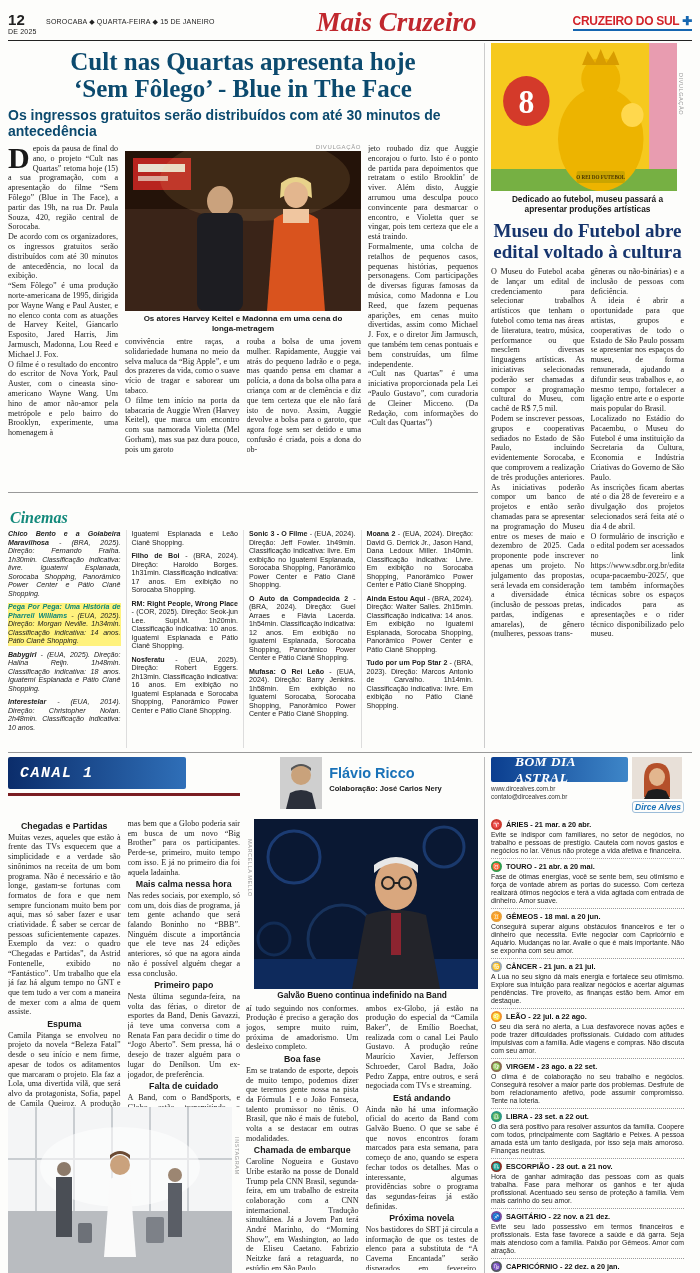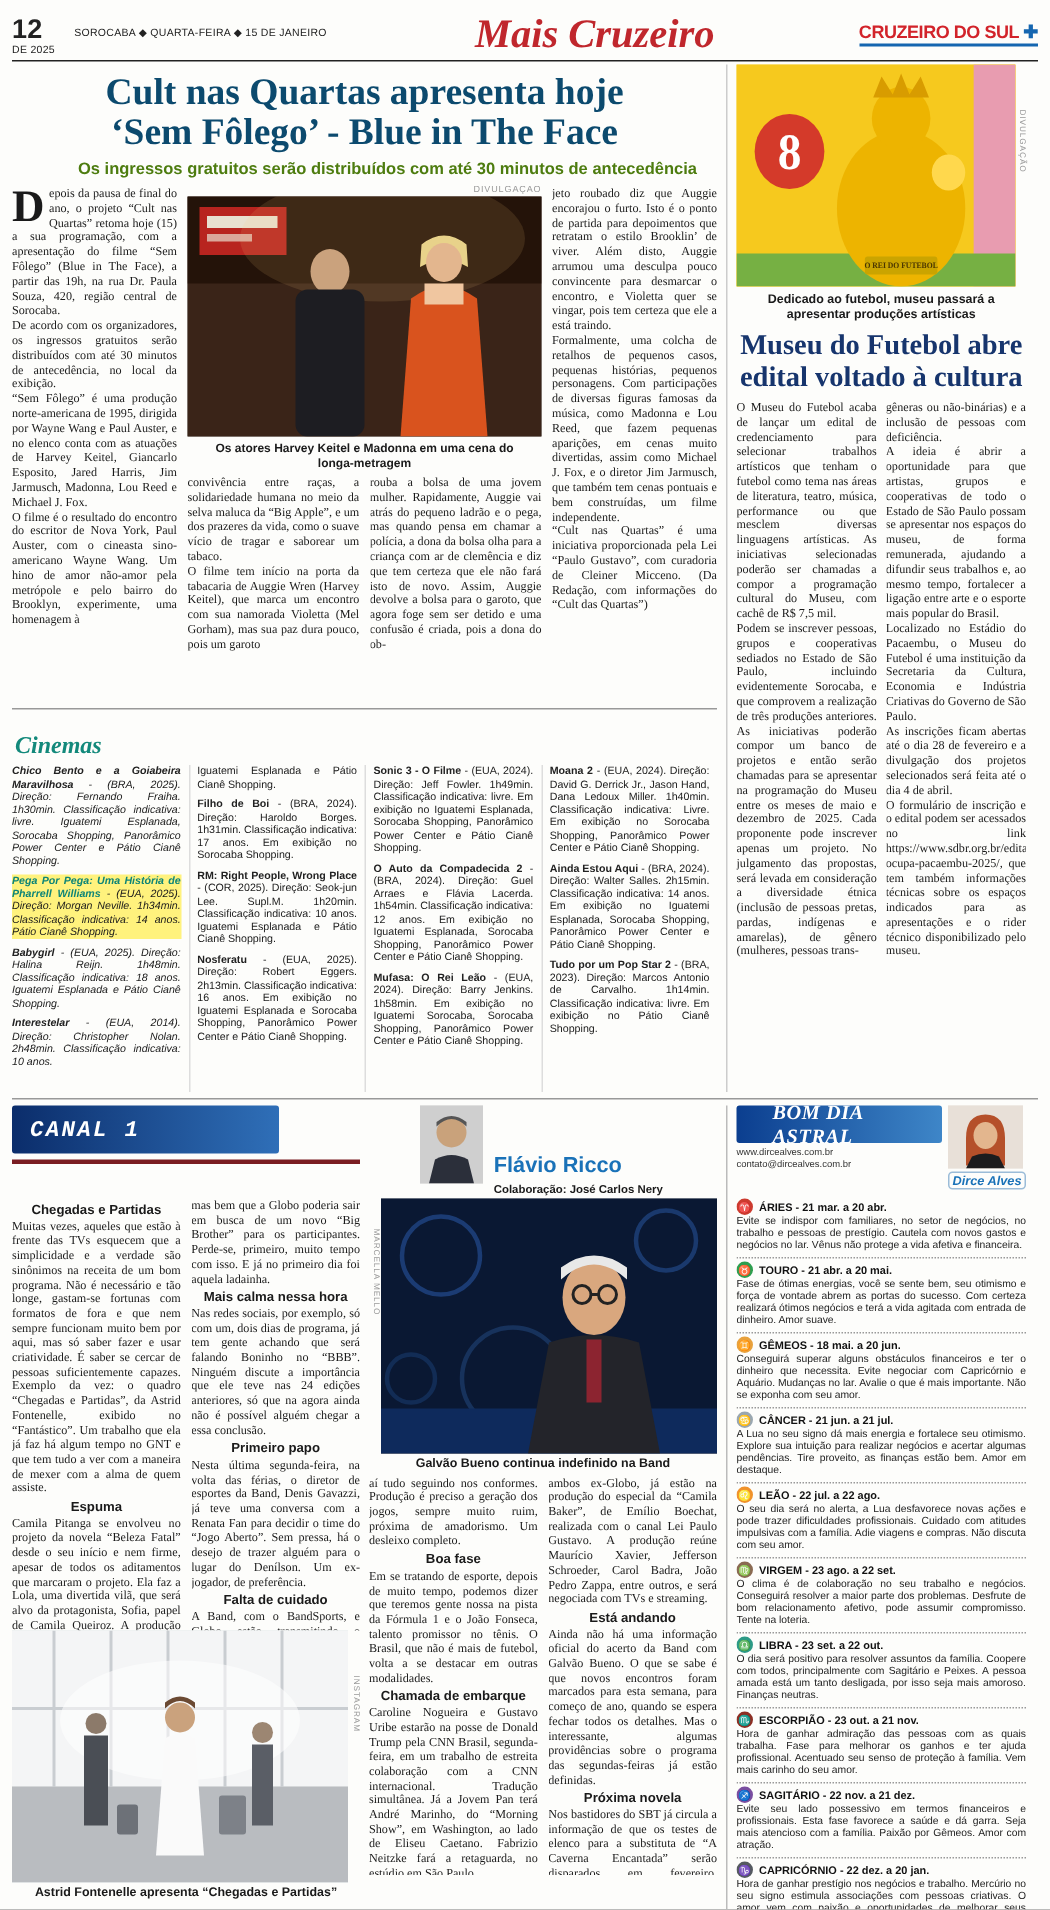--- a/index.html
+++ b/index.html
@@ -5,31 +5,31 @@
   * { margin:0; padding:0; box-sizing:border-box; }
   html,body { background:#888; }
   .page {
     width:700px; height:1273px; margin:0 auto; background:#fdfdfb;
     font-family:"Liberation Serif", serif; color:#1a1a1a;
     padding:5px 8px 0; overflow:hidden; position:relative;
   }
   
   .masthead { display:flex; align-items:center; height:36px; border-bottom:1.5px solid #222; }
   .dateline { width:218px; font-family:"Liberation Sans",sans-serif; font-size:7px; color:#222; letter-spacing:.2px; }
-  .pagenum { font-size:18px; font-weight:bold; margin-right:21px; vertical-align:-1px; }
+  .pagenum { font-size:15px; font-weight:bold; margin-right:21px; vertical-align:-1px; }
   .section-script { flex:1; text-align:center; font-style:italic; font-weight:bold; font-size:27px; color:#c0272d; line-height:1; }
   .logo { width:125px; text-align:right; font-family:"Liberation Sans",sans-serif; font-weight:bold; font-size:12px; color:#d2232a; letter-spacing:-.3px; }
   .logo-inner { border-bottom:2px solid #1566b0; padding-bottom:1px; display:inline-block; }
   .logo-plus { color:#1566b0; font-size:12px; }
   
   .row-a { display:flex; gap:6px; margin-top:2px; }
   .zone-left { width:470px; }
   .zone-right { width:200px; border-left:1px solid #ccc; padding-left:6px; }
   .headline { text-align:center; color:#0c4a6e; font-weight:bold; font-size:25px; line-height:27px; padding:5px 0 3px; }
-  .subhead { color:#4d7c0f; font-weight:bold; font-size:11px; font-family:"Liberation Sans",sans-serif; padding:2px 0 5px;margin-left:44px; }
+  .subhead { color:#0c4a6e; font-weight:bold; font-size:14px; font-family:"Liberation Sans",sans-serif; padding:2px 0 5px; }
   .art-body { display:flex; gap:7px; height:344px; overflow:hidden; }
   .art-col { width:110px; font-size:8.1px; line-height:9.8px; text-align:justify; white-space:pre-line; overflow:hidden; }
   .dropcap::first-letter { float:left; font-size:30px; line-height:25px; font-weight:bold; padding:1px 3px 0 0; }
   .art-mid { width:236px; }
   .credit-h { font-family:"Liberation Sans",sans-serif; font-size:6px; color:#999; text-align:right; letter-spacing:.6px; padding-bottom:1px; }
   .scene-img { width:100%; height:160px; display:block; background:#2a1a12; }
   .img-caption { font-family:"Liberation Sans",sans-serif; font-weight:bold; font-size:8px; line-height:9.5px; text-align:center; padding:3px 10px 4px; }
   .mid-cols { display:flex; gap:7px; }
   .mid-cols .art-col { flex:1; width:auto; }
   
@@ -53,21 +53,21 @@
   .cin-entry.hl b { color:#0e8577; }
   
   .row-b { display:flex; gap:6px; border-top:1px solid #999; margin-top:4px; padding-top:4px; }
   .canal1 { width:470px; }
   .c1-top { display:flex; height:62px; }
   .c1-banner-half { width:236px; }
   .c1-banner { width:178px; height:32px; background:linear-gradient(90deg,#0b2d6b,#2f6fb8); color:#fff; font-family:Liberation Mono, monospace; font-style:italic; font-weight:bold; font-size:15px; display:flex; align-items:center; padding-left:12px; letter-spacing:1.5px; border-radius:2px; }
   .c1-rule { height:3px; background:#7a1d22; margin-top:4px; width:232px; }
   .ricco { width:234px; display:flex; gap:7px; justify-content:center; }
   .ricco-photo { width:42px; height:52px; background:#cfcfcf; }
-  .ricco-name { color:#1a72b8; font-weight:bold; font-size:14.5px; font-family:"Liberation Sans",sans-serif; padding-top:8px;margin-top:24px; }
+  .ricco-name { color:#1a72b8; font-weight:bold; font-size:14.5px; font-family:"Liberation Sans",sans-serif; padding-top:8px; }
   .ricco-collab { font-size:7.6px; font-weight:bold; font-family:"Liberation Sans",sans-serif; padding-top:3px; }
   .c1-body { display:flex; gap:6px; }
   .c1-half { width:232px; }
   .c1-cols { display:flex; gap:7px; }
   .c1-col { flex:1; font-size:8.1px; line-height:9.7px; text-align:justify; overflow:hidden; }
   .c1-left-cols { height:288px; }
   .c1-right-cols { height:266px; }
   .c1-item-head { font-family:"Liberation Sans",sans-serif; font-weight:bold; font-size:8.8px; text-align:center; padding:3px 0 1px; }
   .c1-item-head:empty { display:none; }
   .photo-block { position:relative; }
@@ -149,21 +149,21 @@
       <section class="cinemas">
         <div class="cinemas-title">Cinemas</div>
         <div class="cin-cols">
           <div class="cin-col">
             <p class="cin-entry"><b>Chico Bento e a Goiabeira Maravilhosa</b> <span>- (BRA, 2025). Direção: Fernando Fraiha. 1h30min. Classificação indicativa: livre. Iguatemi Esplanada, Sorocaba Shopping, Panorâmico Power Center e Pátio Cianê Shopping.</span></p>
             <p class="cin-entry hl"><b>Pega Por Pega: Uma História de Pharrell Williams</b> <span>- (EUA, 2025). Direção: Morgan Neville. 1h34min. Classificação indicativa: 14 anos. Pátio Cianê Shopping.</span></p>
             <p class="cin-entry"><b>Babygirl</b> <span>- (EUA, 2025). Direção: Halina Reijn. 1h48min. Classificação indicativa: 18 anos. Iguatemi Esplanada e Pátio Cianê Shopping.</span></p>
             <p class="cin-entry"><b>Interestelar</b> <span>- (EUA, 2014). Direção: Christopher Nolan. 2h48min. Classificação indicativa: 10 anos.</span></p>
           </div>
           <div class="cin-col">
-            <p class="cin-entry"><b></b> <span>Iguatemi Esplanada e Pátio Cianê Shopping.</span></p>
+            <p class="cin-entry"><b></b> <span>Iguatemi Esplanada e Leão Cianê Shopping.</span></p>
             <p class="cin-entry"><b>Filho de Boi</b> <span>- (BRA, 2024). Direção: Haroldo Borges. 1h31min. Classificação indicativa: 17 anos. Em exibição no Sorocaba Shopping.</span></p>
             <p class="cin-entry"><b>RM: Right People, Wrong Place</b> <span>- (COR, 2025). Direção: Seok-jun Lee. Supl.M. 1h20min. Classificação indicativa: 10 anos. Iguatemi Esplanada e Pátio Cianê Shopping.</span></p>
             <p class="cin-entry"><b>Nosferatu</b> <span>- (EUA, 2025). Direção: Robert Eggers. 2h13min. Classificação indicativa: 16 anos. Em exibição no Iguatemi Esplanada e Sorocaba Shopping, Panorâmico Power Center e Pátio Cianê Shopping.</span></p>
           </div>
           <div class="cin-col">
             <p class="cin-entry"><b>Sonic 3 - O Filme</b> <span>- (EUA, 2024). Direção: Jeff Fowler. 1h49min. Classificação indicativa: livre. Em exibição no Iguatemi Esplanada, Sorocaba Shopping, Panorâmico Power Center e Pátio Cianê Shopping.</span></p>
             <p class="cin-entry"><b>O Auto da Compadecida 2</b> <span>- (BRA, 2024). Direção: Guel Arraes e Flávia Lacerda. 1h54min. Classificação indicativa: 12 anos. Em exibição no Iguatemi Esplanada, Sorocaba Shopping, Panorâmico Power Center e Pátio Cianê Shopping.</span></p>
             <p class="cin-entry"><b>Mufasa: O Rei Leão</b> <span>- (EUA, 2024). Direção: Barry Jenkins. 1h58min. Em exibição no Iguatemi Sorocaba, Sorocaba Shopping, Panorâmico Power Center e Pátio Cianê Shopping.</span></p>
           </div>
           <div class="cin-col">

